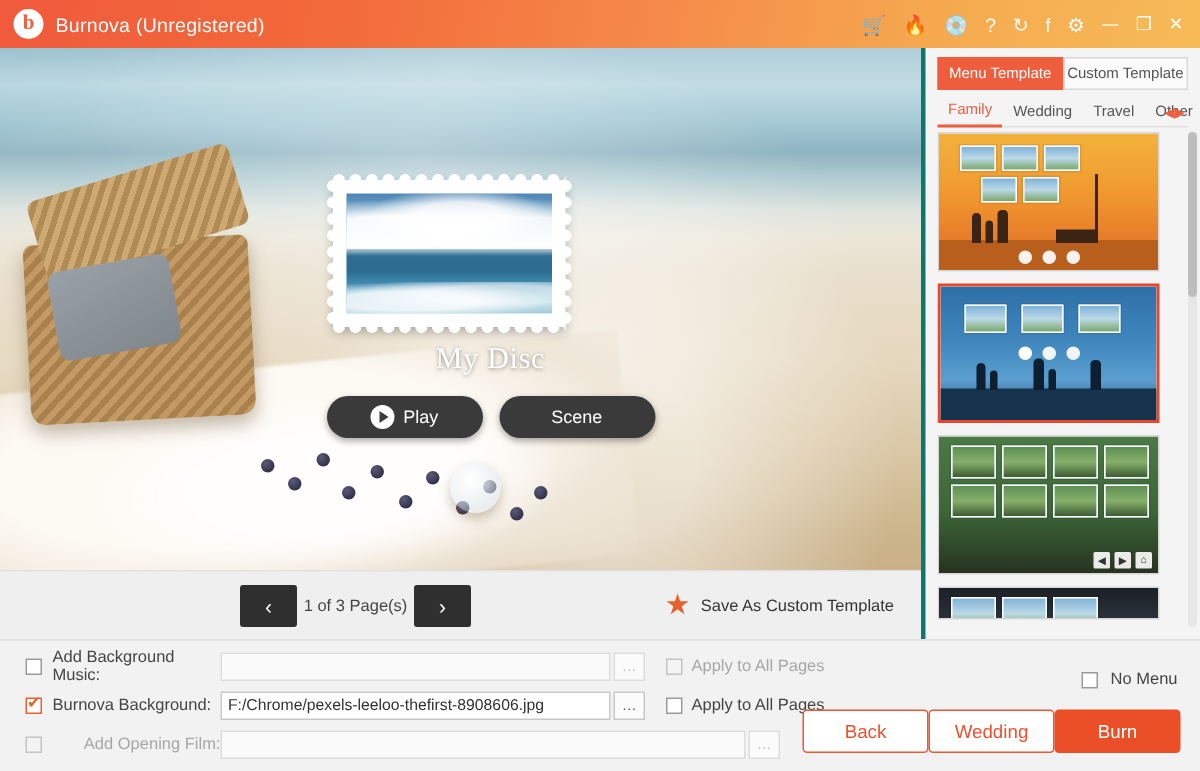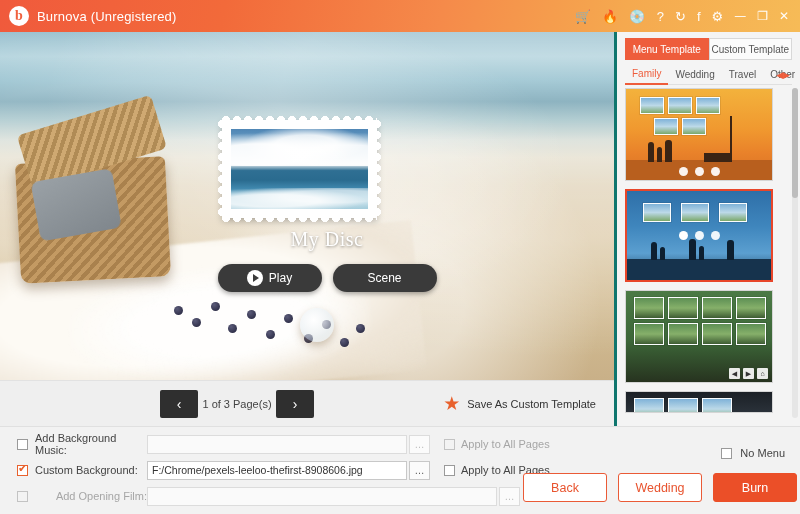--- a/index.html
+++ b/index.html
@@ -309,21 +309,21 @@
   }
   .browse.disabled { color:#bbb; border-color:#dcdcdc; }
   .applycb { margin-left:14px; }
   .applylbl { margin-left:6px; color:#444; font-size:11px; width:auto; }
   .applylbl.dim { color:#a6a6a6; }
 
   .nomenu { position:absolute; right:15px; top:20px; display:flex; align-items:center; }
   .nomenu .cb { margin-left:0; }
   .nomenu span { margin-left:8px; color:#444; font-size:11px; }
 
-  .actions { position:absolute; right:3px; top:46px; display:flex; gap:11px; }
+  .actions { position:absolute; right:13px; top:46px; display:flex; }
   .abtn {
     width:84px; height:29px; border:1px solid #ea5a36; border-radius:3px;
     background:#fff; color:#e8532e; font-size:12.5px;
     display:flex; align-items:center; justify-content:center; cursor:pointer;
   }
   .abtn.primary { background:#eb4f28; color:#fff; border-color:#eb4f28; width:84px; }
 </style>
 </head>
 <body>
 
@@ -538,21 +538,21 @@
       <div class="cb"></div>
       <div class="flabel">Add Background Music:</div>
       <div class="finput disabled" style="width:260px;" title=""></div>
       <div class="browse disabled">…</div>
       <div class="cb disabled applycb" style="margin-left:14px;"></div>
       <div class="applylbl dim">Apply to All Pages</div>
     </div>
 
     <div class="frow r2">
       <div class="cb checked"></div>
-      <div class="flabel">Custom Background:</div>
+      <div class="flabel">Burnova Background:</div>
       <div class="finput" style="width:260px;">F:/Chrome/pexels-leeloo-thefirst-8908606.jpg</div>
       <div class="browse">…</div>
       <div class="cb applycb" style="margin-left:14px;"></div>
       <div class="applylbl">Apply to All Pages</div>
     </div>
 
     <div class="frow r3">
       <div class="cb disabled"></div>
       <div class="flabel dim">Add Opening Film:</div>
       <div class="finput disabled" style="width:350px;"></div>

